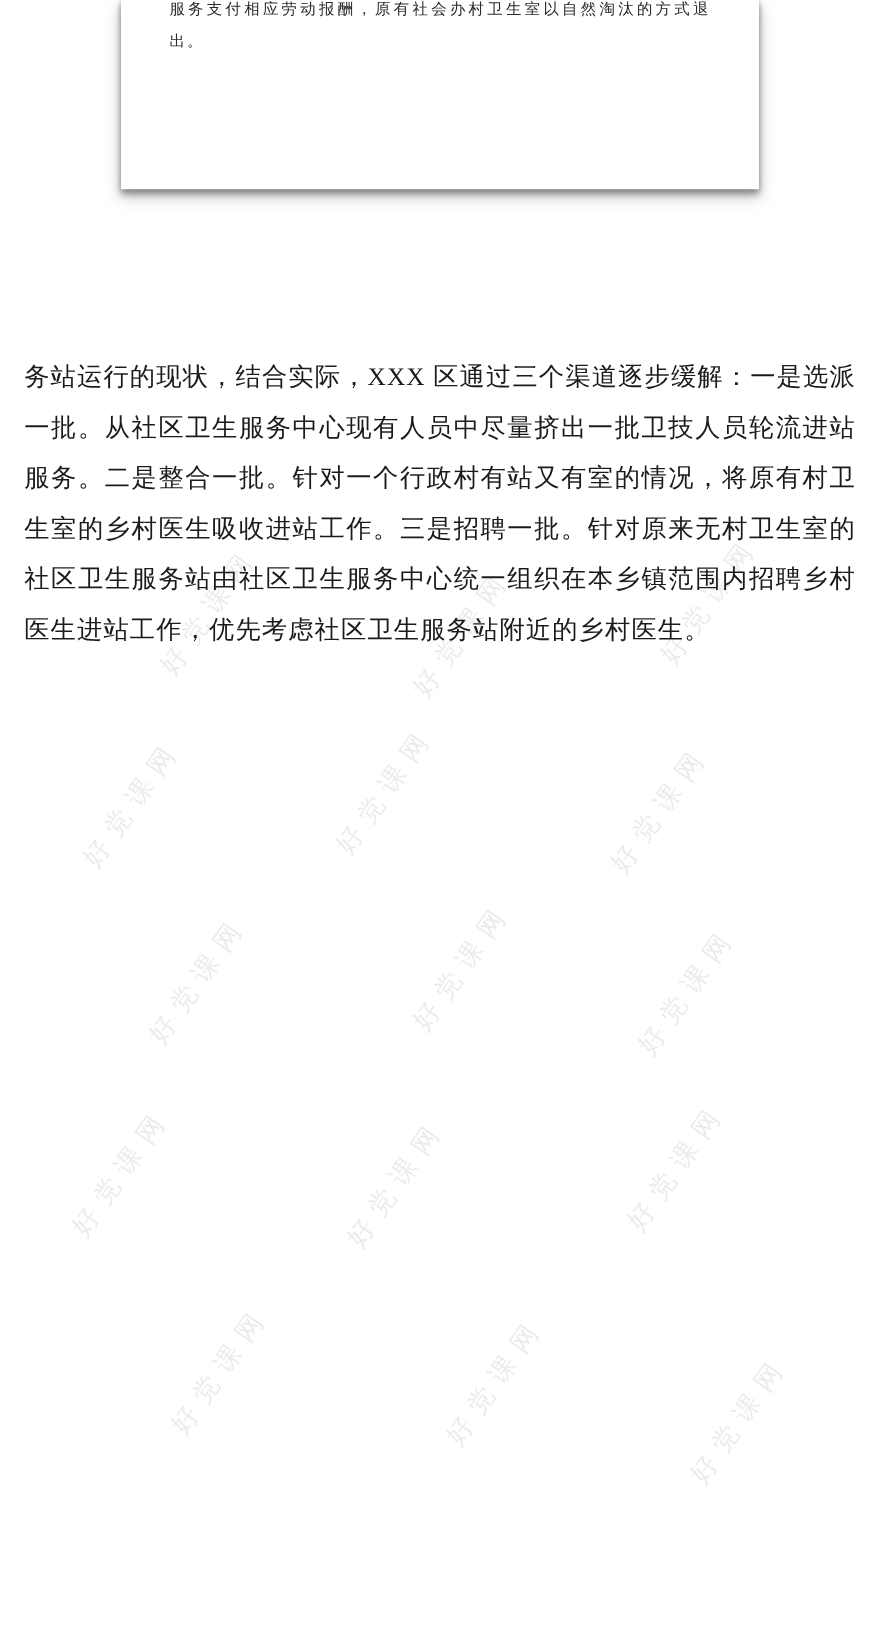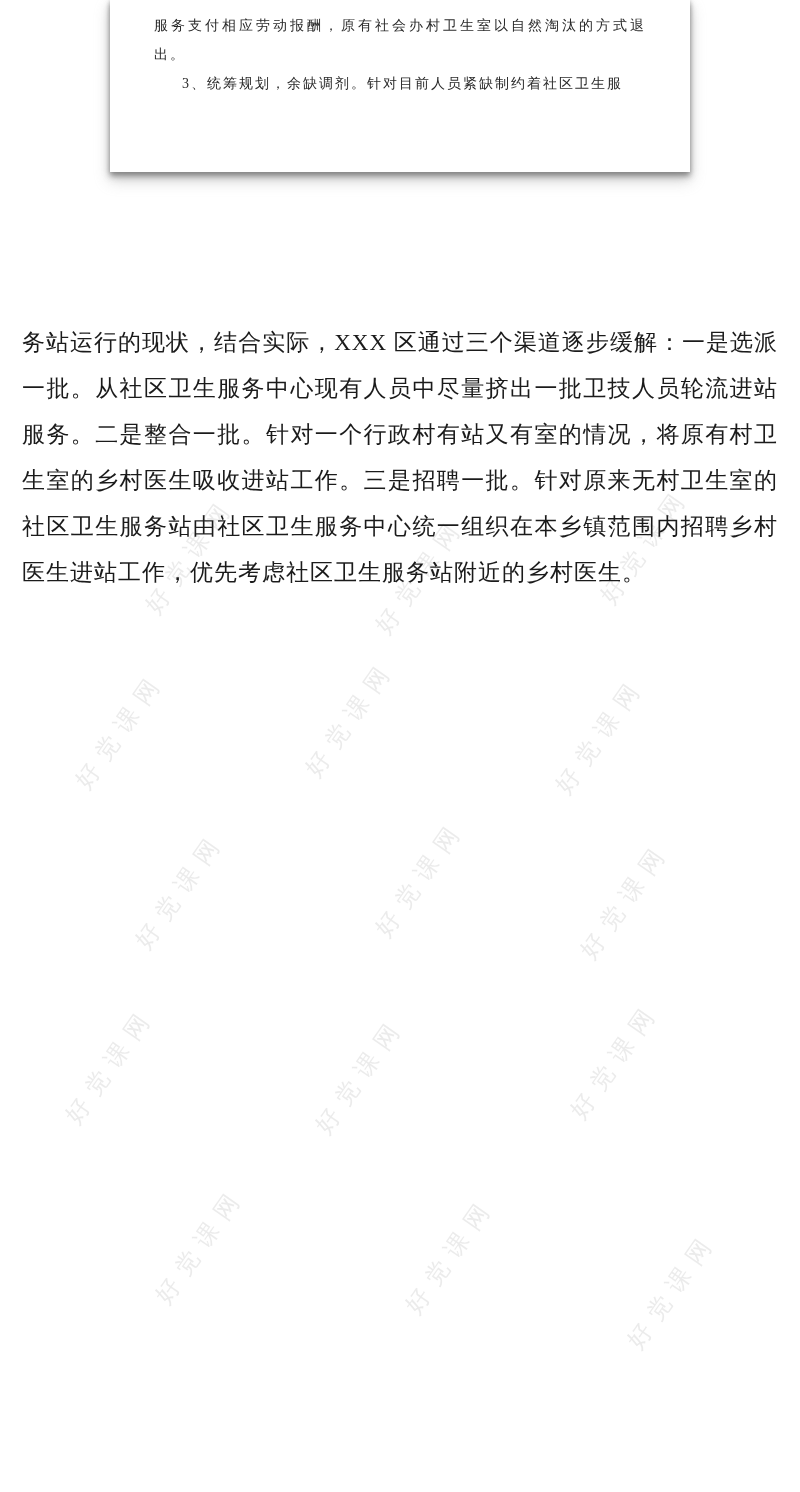--- a/index.html
+++ b/index.html
@@ -17,21 +17,21 @@
 
   
   .preview-card {
     position: absolute;
     left: 110px;
     top: 0;
     width: 580px;
     height: 172px;
     box-sizing: border-box;
     background: #ffffff;
-    padding: 16px 44px;
+    padding: 0 44px;
     overflow: hidden;
     box-shadow: 0 4px 6px rgba(120,120,120,0.85),
                 0 8px 14px rgba(150,150,150,0.45),
                 0 0 4px rgba(150,150,150,0.45);
     z-index: 3;
   }
   .preview-card .card-inner {
     margin-top: -5px;
     font-size: 14px;
     line-height: 29px;
@@ -112,19 +112,18 @@
   <span class="wm11">好党课网</span>
   <span class="wm12">好党课网</span>
   <span class="wm13">好党课网</span>
   <span class="wm14">好党课网</span>
   <span class="wm15">好党课网</span>
 </div>
 
 <div class="preview-card">
   <div class="card-inner">
     <p>服务支付相应劳动报酬，原有社会办村卫生室以自然淘汰的方式退出。</p>
-    <p class="indent">3、统筹规划，余缺调剂。针对目前人员紧缺制约着社区卫生服</p>
   </div>
 </div>
 
 <div class="doc-body">
   <p>务站运行的现状，结合实际，XXX 区通过三个渠道逐步缓解：一是选派一批。从社区卫生服务中心现有人员中尽量挤出一批卫技人员轮流进站服务。二是整合一批。针对一个行政村有站又有室的情况，将原有村卫生室的乡村医生吸收进站工作。三是招聘一批。针对原来无村卫生室的社区卫生服务站由社区卫生服务中心统一组织在本乡镇范围内招聘乡村医生进站工作，优先考虑社区卫生服务站附近的乡村医生。</p>
 </div>
 
 </body></html>

